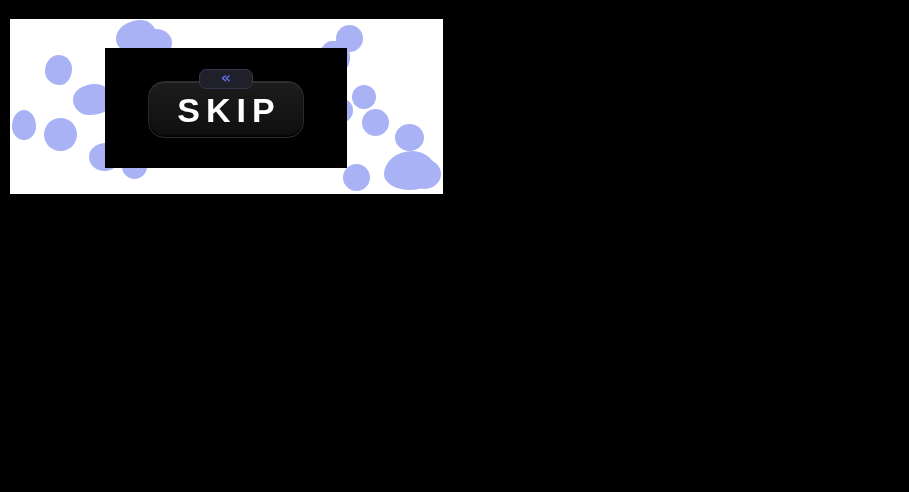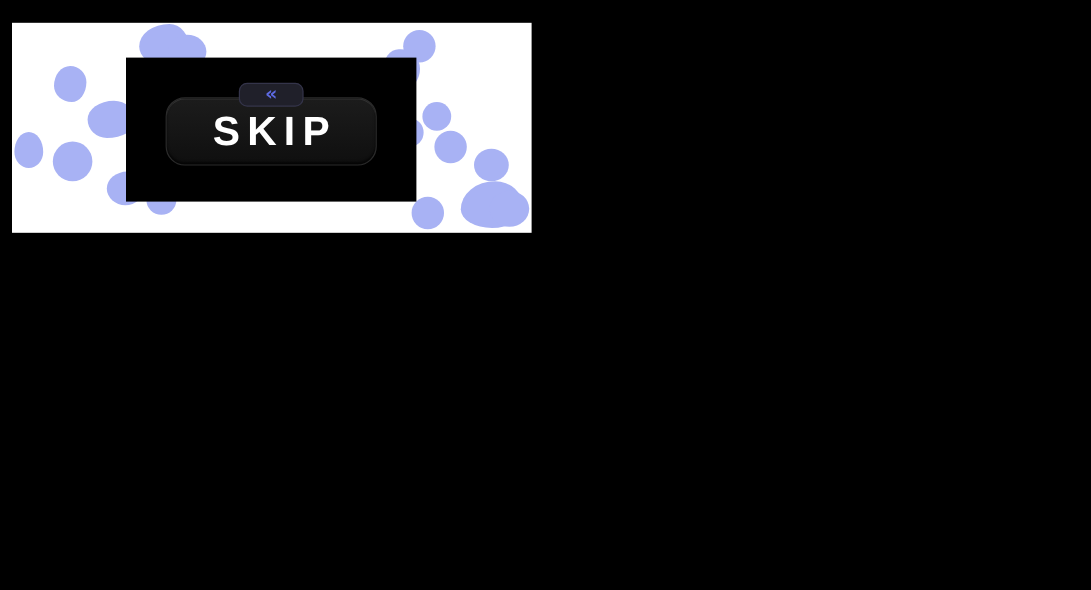--- a/index.html
+++ b/index.html
@@ -60,21 +60,21 @@
     font-weight: bold;
     line-height: 1;
     margin-top: -3px;
   }
 
   .skip-button {
     position: absolute;
     left: 50%;
     top: 33px;
     transform: translateX(-50%);
-    width: 176px;
+    width: 156px;
     height: 57px;
     background: linear-gradient(#1c1c1c, #0f0f0f);
     border: 1px solid #2b2b2b;
     border-radius: 16px;
     box-shadow: inset 0 1px 0 rgba(255,255,255,0.10), inset 0 -2px 2px rgba(0,0,0,0.7);
     display: flex;
     align-items: center;
     justify-content: center;
     cursor: pointer;
     z-index: 1;

